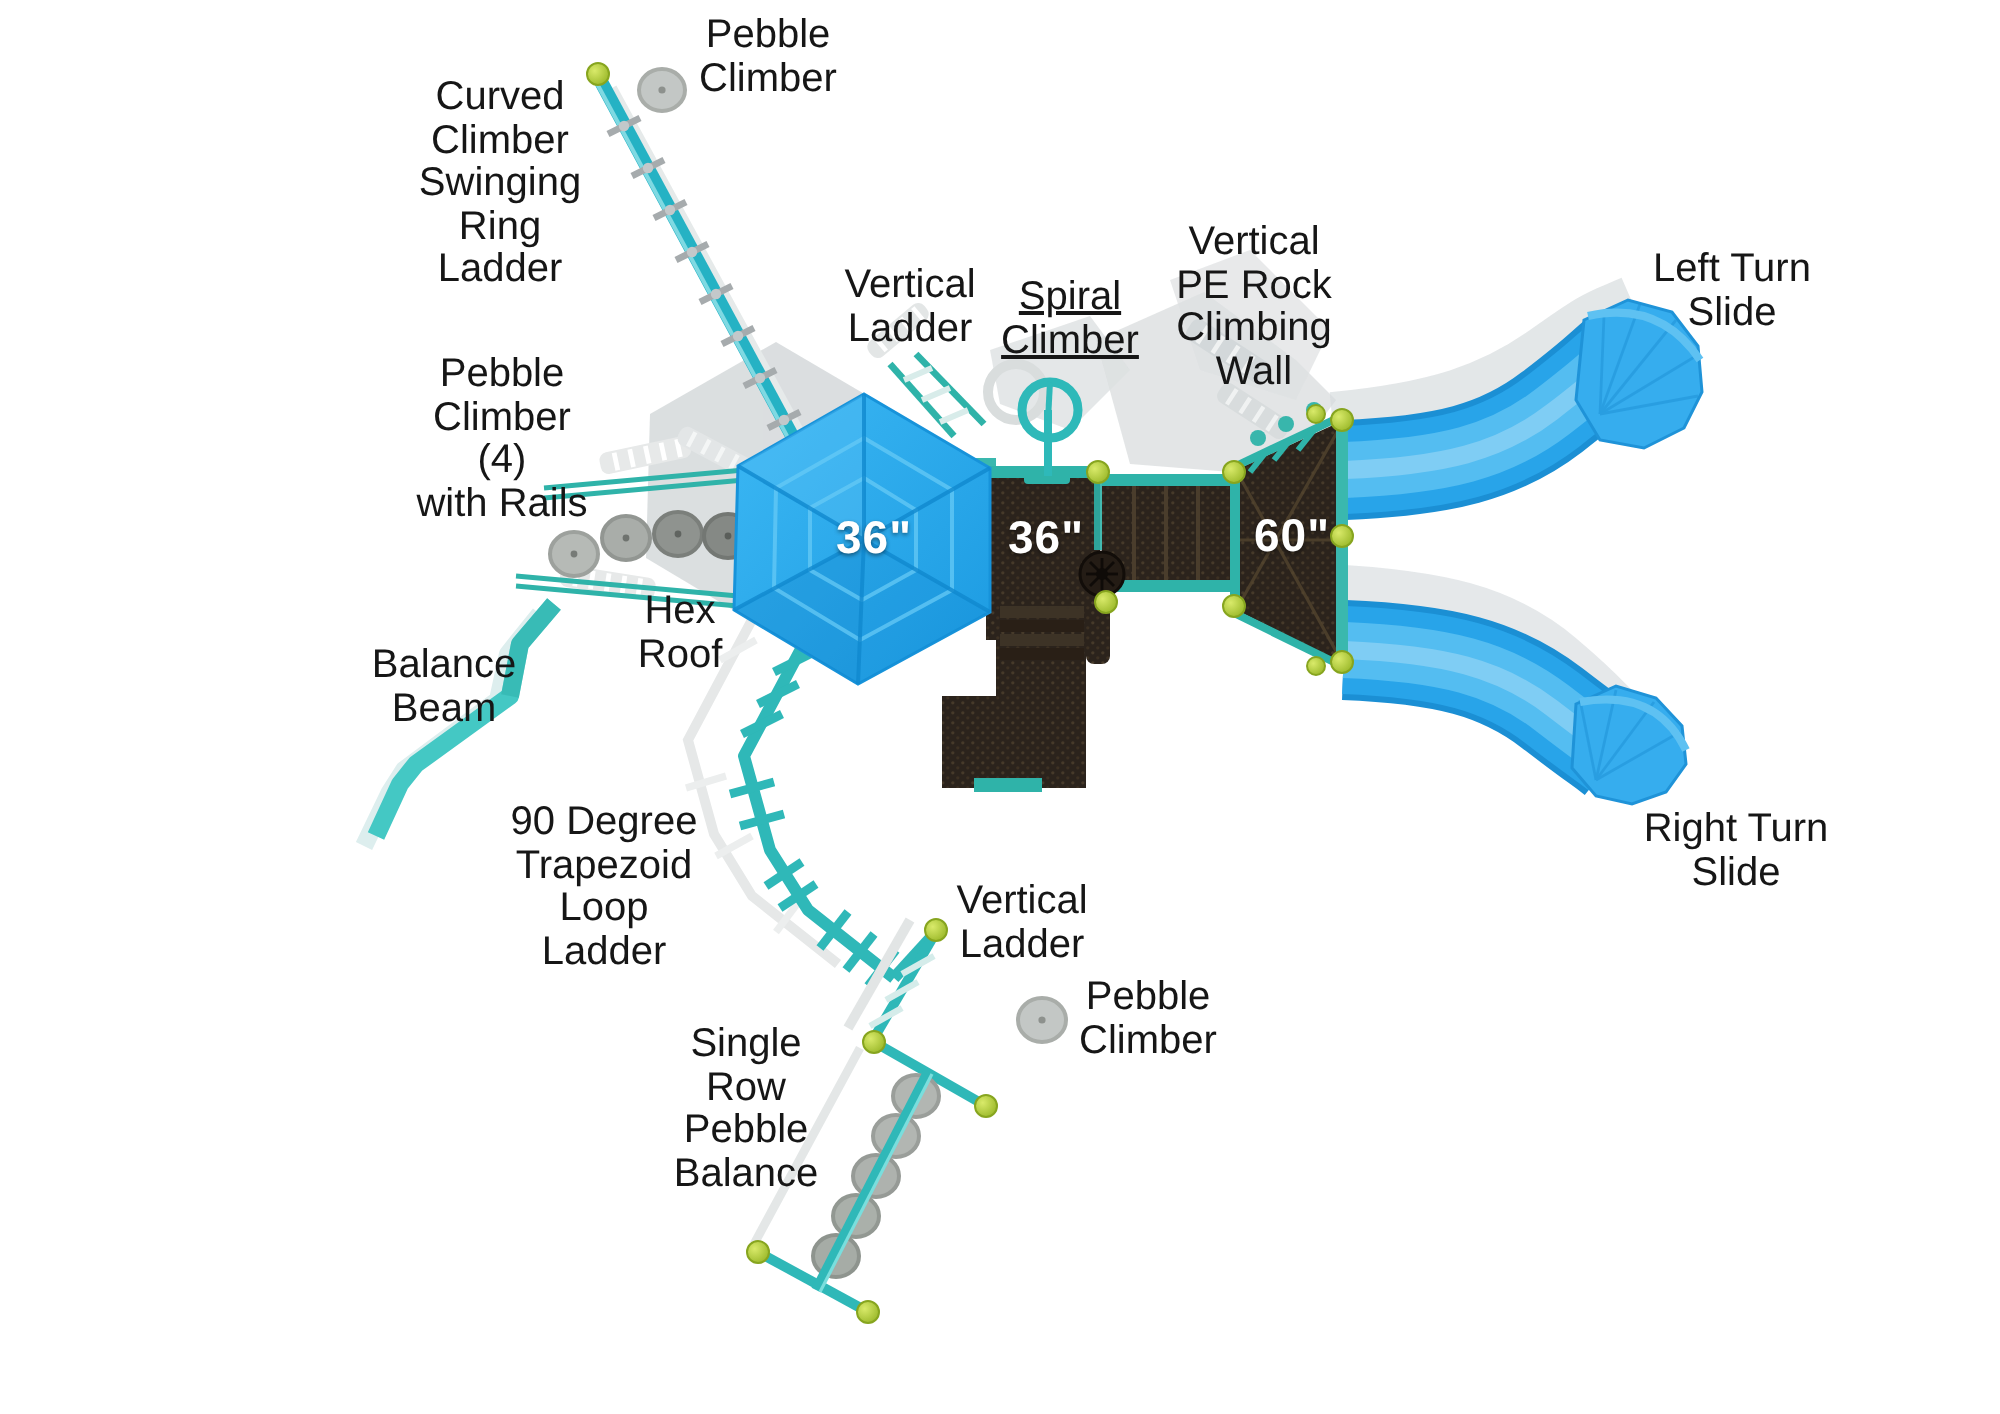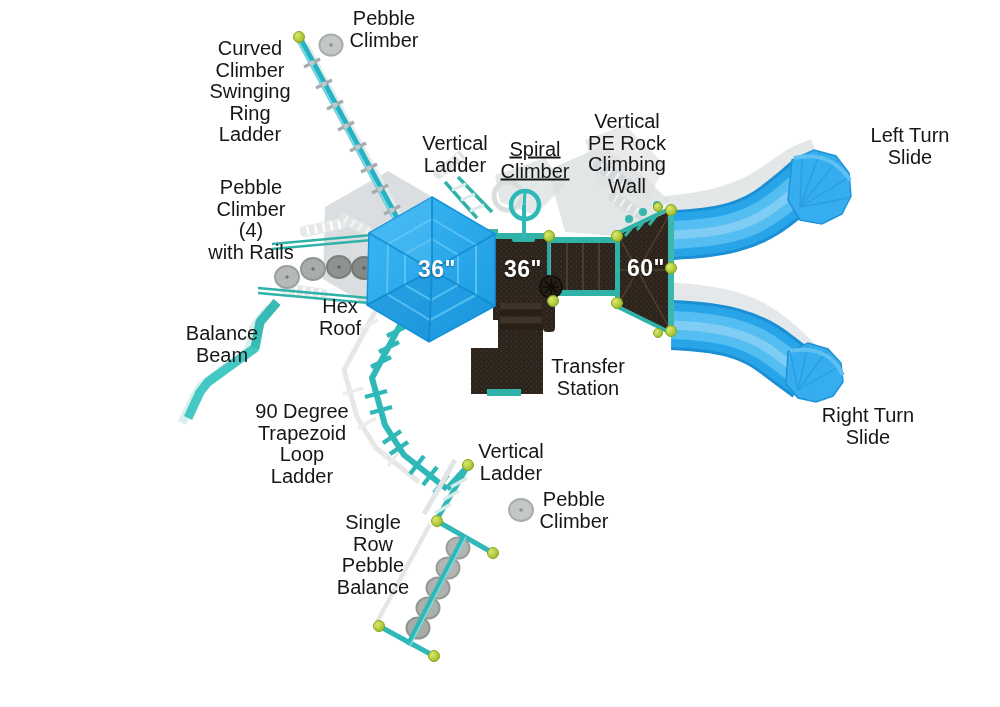--- a/index.html
+++ b/index.html
@@ -8,21 +8,21 @@
   .stage svg{position:absolute;left:0;top:0;}
   .lbl{position:absolute;transform:translate(-50%,-50%);text-align:center;
        font-size:20px;line-height:21.5px;color:#161616;white-space:pre-line;z-index:5;}
   .size{position:absolute;transform:translate(-50%,-50%);color:#ffffff;font-weight:bold;
         font-size:23px;text-shadow:0 1px 2px rgba(0,0,0,.45);z-index:6;letter-spacing:.5px;}
   #lbl-pebble-climber-top{left:384px;top:29px;}
   #lbl-curved-overhead{left:250px;top:92px;}
   #lbl-vertical-ladder-top{left:455px;top:154px;}
   #lbl-spiral-climber{left:535px;top:160px;text-decoration:underline;}
   #lbl-pe-rock-wall{left:627px;top:154px;}
-  #lbl-left-turn-slide{left:866px;top:146px;margin-left:44px;}
+  #lbl-left-turn-slide{left:866px;top:146px;}
   #lbl-pebble-climber-4{left:251px;top:220px;}
   #lbl-hex-roof{left:340px;top:317px;}
   #lbl-balance-beam{left:200px;top:344px;margin-left:22px;}
   #lbl-metal-barrier{left:440px;top:396px;}
   #lbl-transfer-station{left:588px;top:377px;}
   #lbl-90-degree{left:302px;top:444px;}
   #lbl-vertical-ladder-bottom{left:511px;top:462px;}
   #lbl-pebble-climber-bottom{left:574px;top:510px;}
   #lbl-single-row{left:373px;top:555px;}
   #lbl-right-turn-slide{left:868px;top:426px;}
@@ -363,22 +363,20 @@
   <div class="lbl" id="lbl-left-turn-slide">Left Turn
 Slide</div>
   <div class="lbl" id="lbl-pebble-climber-4">Pebble
 Climber
 (4)
 with Rails</div>
   <div class="lbl" id="lbl-hex-roof">Hex
 Roof</div>
   <div class="lbl" id="lbl-balance-beam">Balance
 Beam</div>
-  <div class="lbl" id="lbl-transfer-station">Transfer
-Station</div>
   <div class="lbl" id="lbl-90-degree">90 Degree
 Trapezoid
 Loop
 Ladder</div>
   <div class="lbl" id="lbl-vertical-ladder-bottom">Vertical
 Ladder</div>
   <div class="lbl" id="lbl-pebble-climber-bottom">Pebble
 Climber</div>
   <div class="lbl" id="lbl-single-row">Single
 Row

